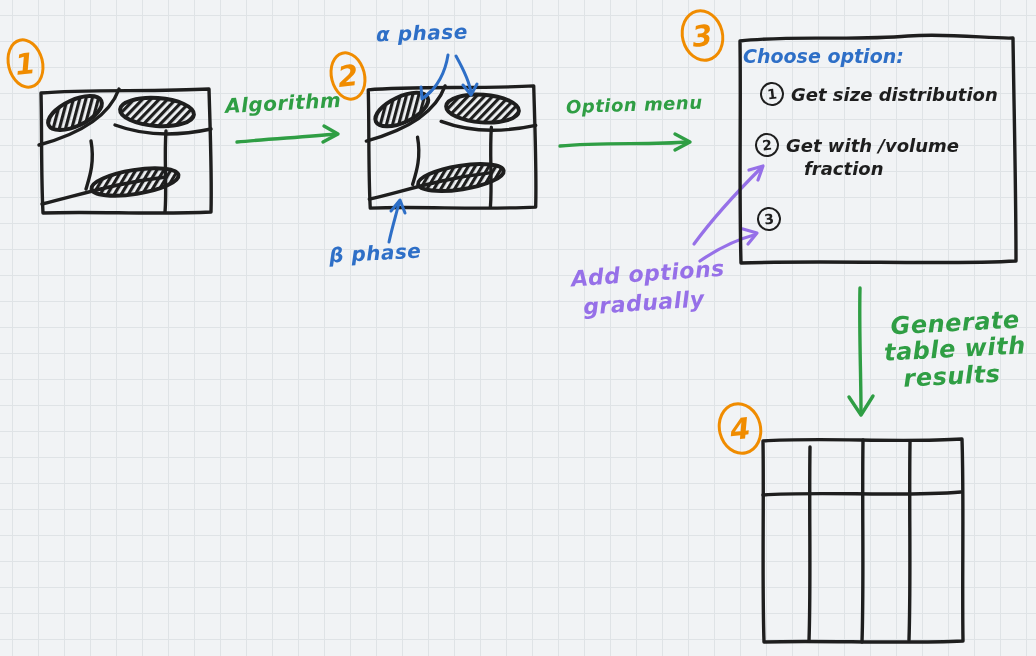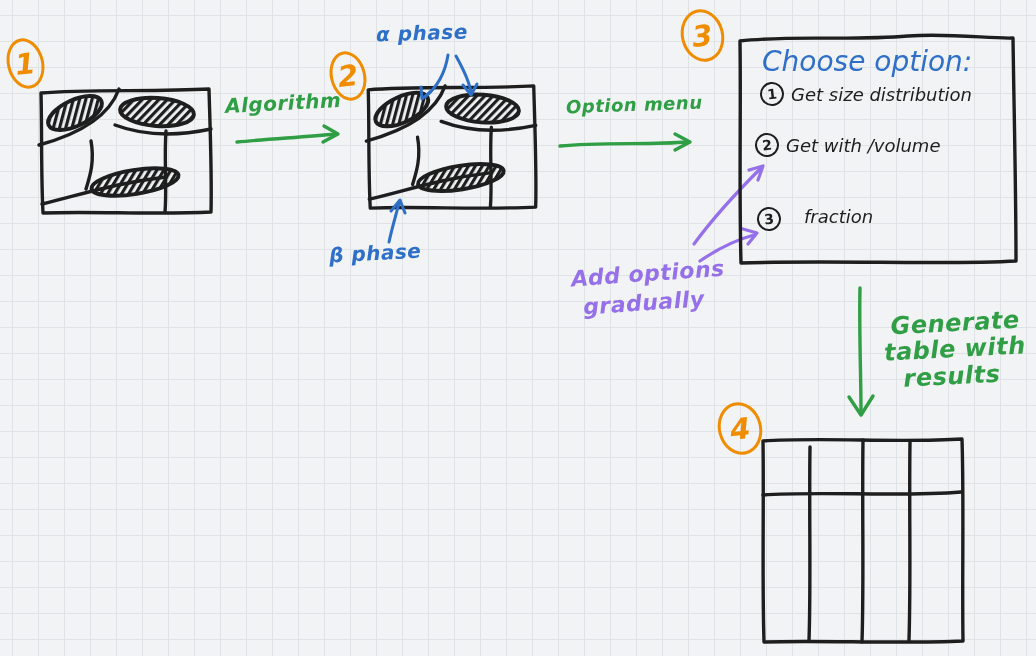--- a/index.html
+++ b/index.html
@@ -39,32 +39,32 @@
     color:#f08c00; font-size:29px; font-weight:bold; font-style:italic;
     transform:rotate(-14deg); background:transparent;
   }
   .badge span { transform:rotate(8deg); }
   .badge1 { left:7px;   top:38px;  width:37px; height:51px; }
   .badge2 { left:330px; top:51px;  width:36px; height:50px; }
   .badge3 { left:681px; top:9px;   width:43px; height:53px; }
   .badge4 { left:718px; top:402px; width:44px; height:53px; }
 
   .option-box-content { position:absolute; left:737px; top:35px; width:279px; height:230px; color:#1e1e1e; }
-  .ob-title { position:absolute; left:25px; top:10px; color:#2e6fc7; font-size:28px; font-style:italic; font-weight:normal; white-space:nowrap; }
+  .ob-title { position:absolute; left:6px; top:10px; color:#2e6fc7; font-size:19px; font-style:italic; font-weight:bold; white-space:nowrap; }
   .opt-row  { position:absolute; display:flex; align-items:flex-start; gap:7px; }
   .opt-row1 { left:23px; top:49px; }
   .opt-row2 { left:18px; top:100px; }
   .opt-row3 { left:20px; top:174px; }
   .opt-circle {
     flex:0 0 auto; width:24px; height:24px; border:2.6px solid #1e1e1e; border-radius:50%;
     display:flex; align-items:center; justify-content:center;
     font-size:14px; font-weight:bold; transform:rotate(-6deg); margin-top:-2px;
   }
-  .opt-text { font-size:18px; font-weight:normal; font-style:italic; line-height:1.25; white-space:nowrap; }
-  .opt-row2 .line2 { padding-left:18px;margin-top:48px; }
+  .opt-text { font-size:18px; font-weight:bold; font-style:italic; line-height:1.25; white-space:nowrap; }
+  .opt-row2 .line2 { padding-left:18px; }
   .opt-row3 .line2 { padding-left:8px; }
 </style>
 </head>
 <body>
 
 <div class="canvas">
 
   <svg class="sketch" width="1036" height="656" viewBox="0 0 1036 656">
     <defs>
       <pattern id="hatch" patternUnits="userSpaceOnUse" width="6" height="6" patternTransform="rotate(40)">

